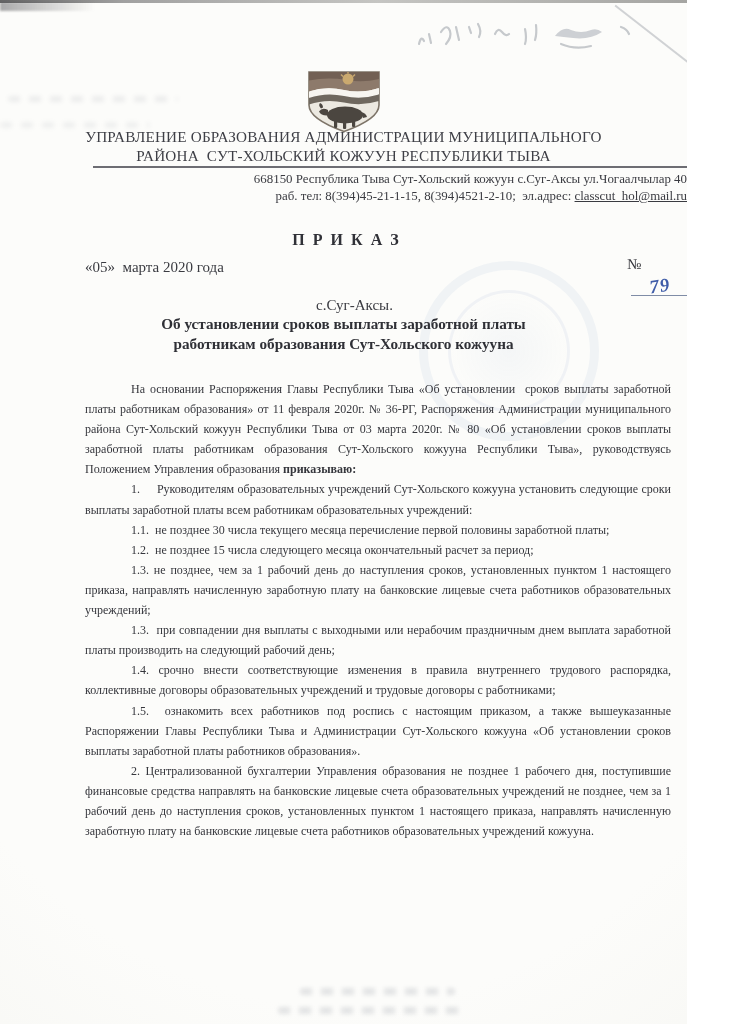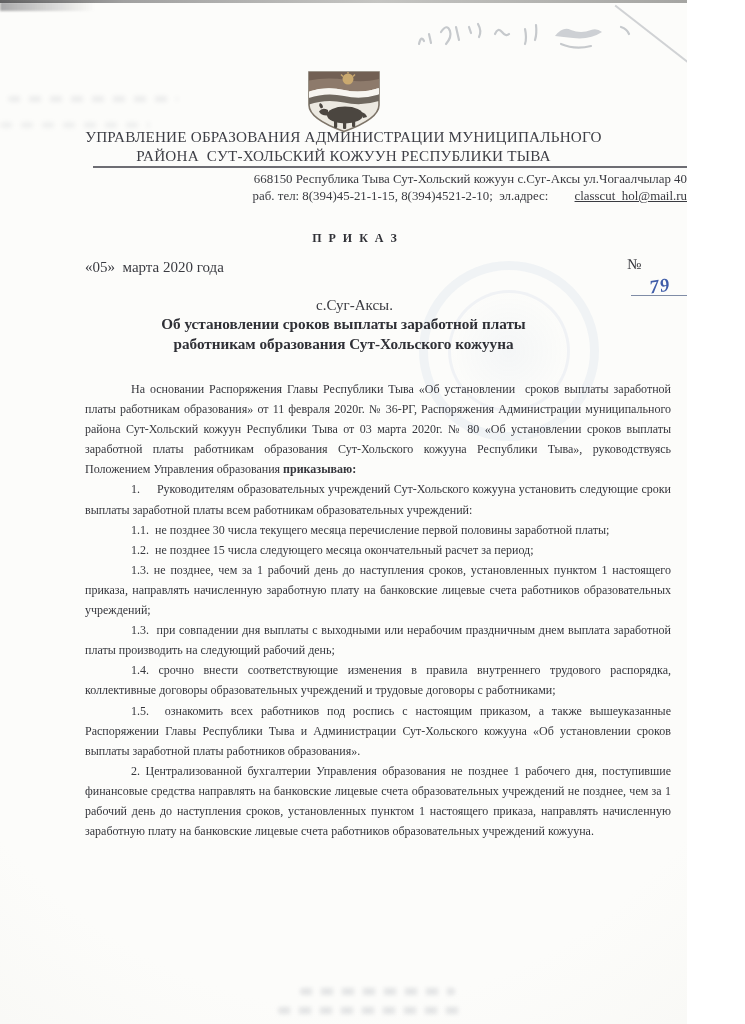--- a/index.html
+++ b/index.html
@@ -28,25 +28,25 @@
   .bl3 { left:300px; top:988px; width:155px; height:7px; }
   .bl4 { left:278px; top:1007px; width:185px; height:7px; }
 
   
   .emblem { position:absolute; top:70px; left:50%; transform:translateX(-50%); z-index:2; }
   .org { position:absolute; top:127px; left:0; width:100%; text-align:center; z-index:2;
     font-size:15.2px; line-height:19px; color:#3e3f46; letter-spacing:.2px; }
   .rule { position:absolute; top:166px; left:93px; width:620px; height:2px; background:#54545a; opacity:.85; z-index:2; }
   .addr { position:absolute; top:171px; left:0; width:100%; text-align:right; z-index:2;
     font-size:12.9px; line-height:17px; color:#3a3b41; }
-  .addr .email { text-decoration:underline;margin-left:23px; }
+  .addr .email { text-decoration:underline; }
 
   
-  .doctype { position:absolute; top:231px; left:12px; width:100%; text-align:center; z-index:2;
-    font-weight:bold; font-size:12px; letter-spacing:2px; color:#303137; }
+  .doctype { position:absolute; top:231px; left:3px; width:100%; text-align:center; z-index:2;
+    font-weight:bold; font-size:16px; letter-spacing:2px; color:#303137; }
   .date { position:absolute; top:259px; left:85px; font-size:15px; z-index:2; color:#3a3b41; }
   .number { position:absolute; top:256px; left:627px; font-size:15px; z-index:2; }
   .no-line { display:inline-block; width:56px; text-align:center; border-bottom:1.4px solid #7f8ca6;
     margin-left:4px; vertical-align:baseline; }
   .no-line i { display:inline-block; font-style:italic; font-weight:bold; font-size:19px;
     color:#3f5ca8; transform:rotate(-9deg) translateY(2px); letter-spacing:1px; }
   .place { position:absolute; top:297px; left:0; width:100%; text-align:center; font-size:15px; z-index:2; color:#3a3b41;padding-left:22px;}
   .subject { position:absolute; top:314px; left:0; width:100%; text-align:center; z-index:2;
     font-weight:bold; font-size:15.2px; line-height:19.5px; color:#2f3036; }
 

